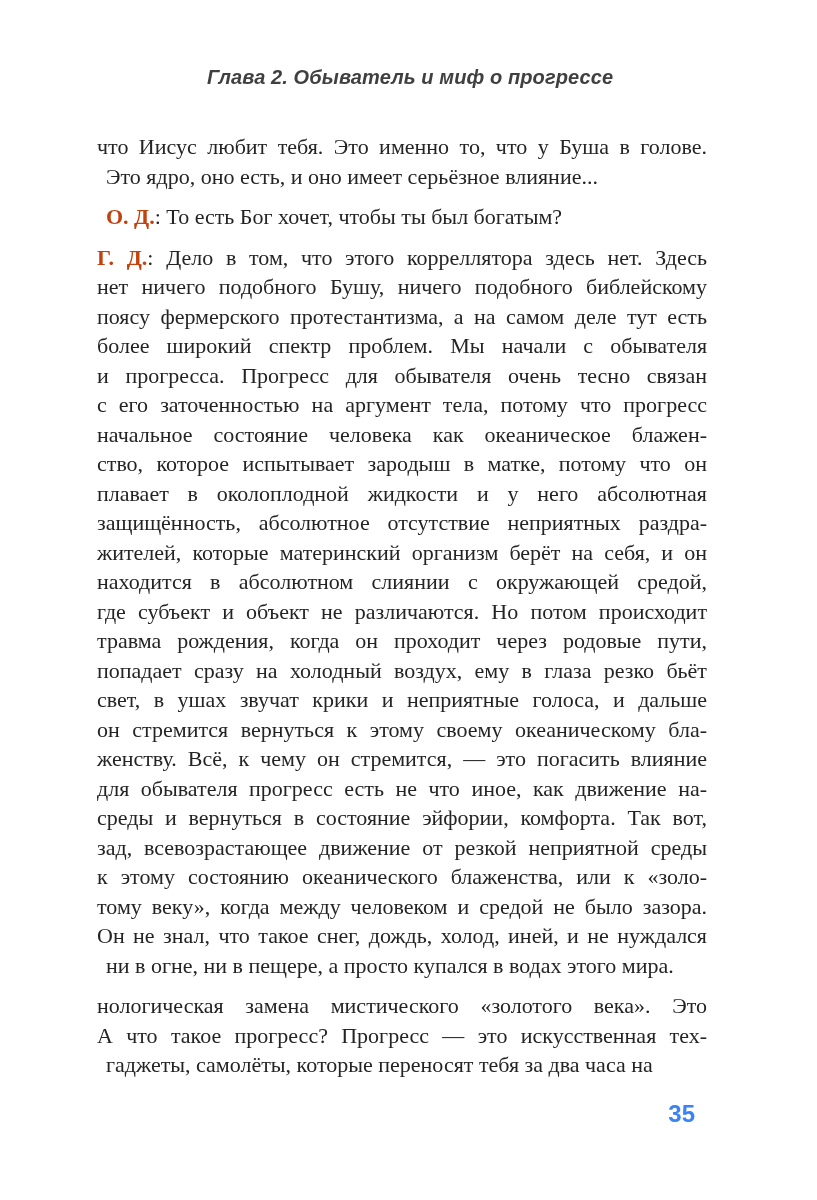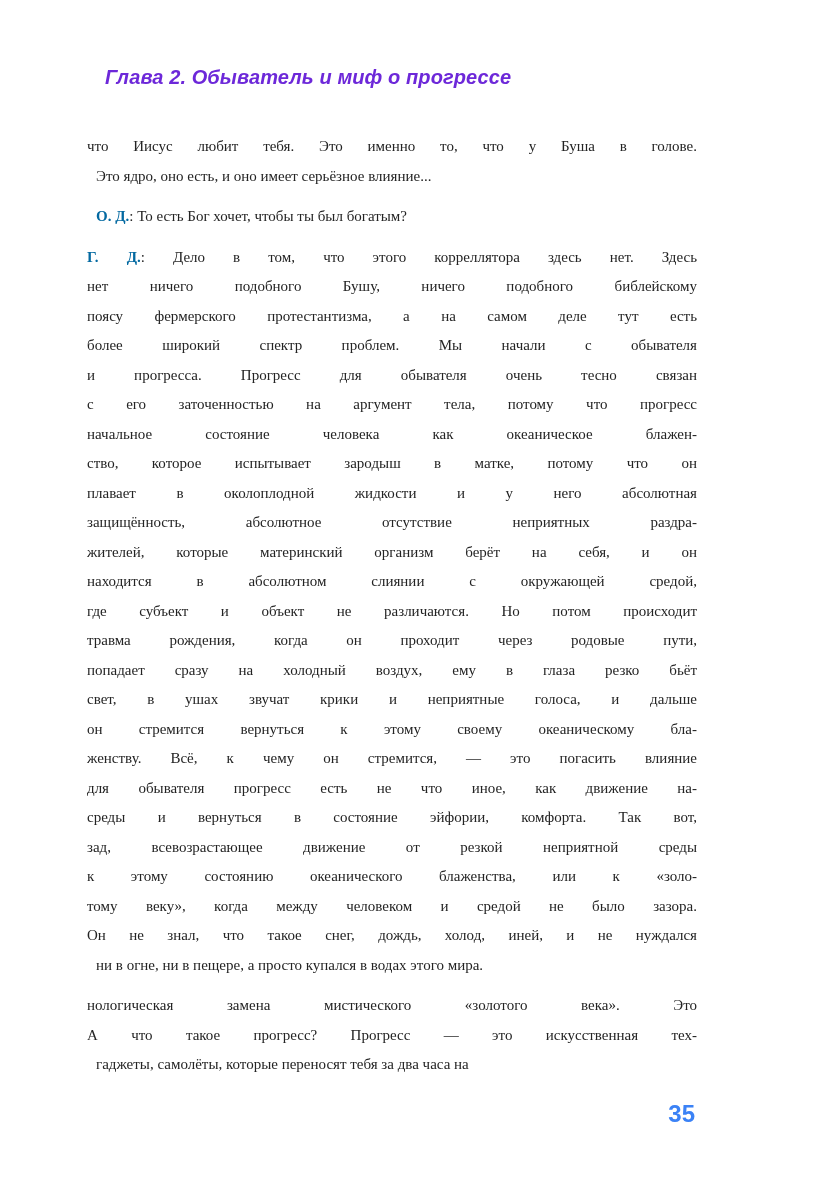--- a/index.html
+++ b/index.html
@@ -13,52 +13,52 @@
     height: 1200px;
     background: #ffffff;
     overflow: hidden;
     font-family: "Liberation Serif", serif;
   }
   .running-header {
     position: absolute;
     top: 66px;
     left: 105px;
     width: 610px;
-    text-align: left;
+    text-align: center;
     font-family: "Liberation Sans", sans-serif;
     font-style: italic;
     font-weight: 600;
     font-size: 20px;
-    color: #6d28d9;
+    color: #404040;
     letter-spacing: 0.1px;
   }
   .page-text {
     position: absolute;
-    left: 87px;
+    left: 97px;
     top: 132px;
     width: 610px;
-    font-size: 15px;
+    font-size: 22px;
     line-height: 29.5px;
     color: #242424;
   }
   .paragraph {
     margin: 0 0 11px 0;
   }
   .line {
     text-align: justify;
     text-align-last: justify;
     white-space: normal;
   }
   .line.last {
     text-align-last: left;
     margin-left: 9px;
   }
   .speaker {
     font-weight: bold;
-    color: #0369a1;
+    color: #c2410c;
   }
   .page-number {
     position: absolute;
     top: 1100px;
     right: 122px;
     font-family: "Liberation Sans", sans-serif;
     font-weight: bold;
     font-size: 24px;
     color: #3b82f6;
   }

